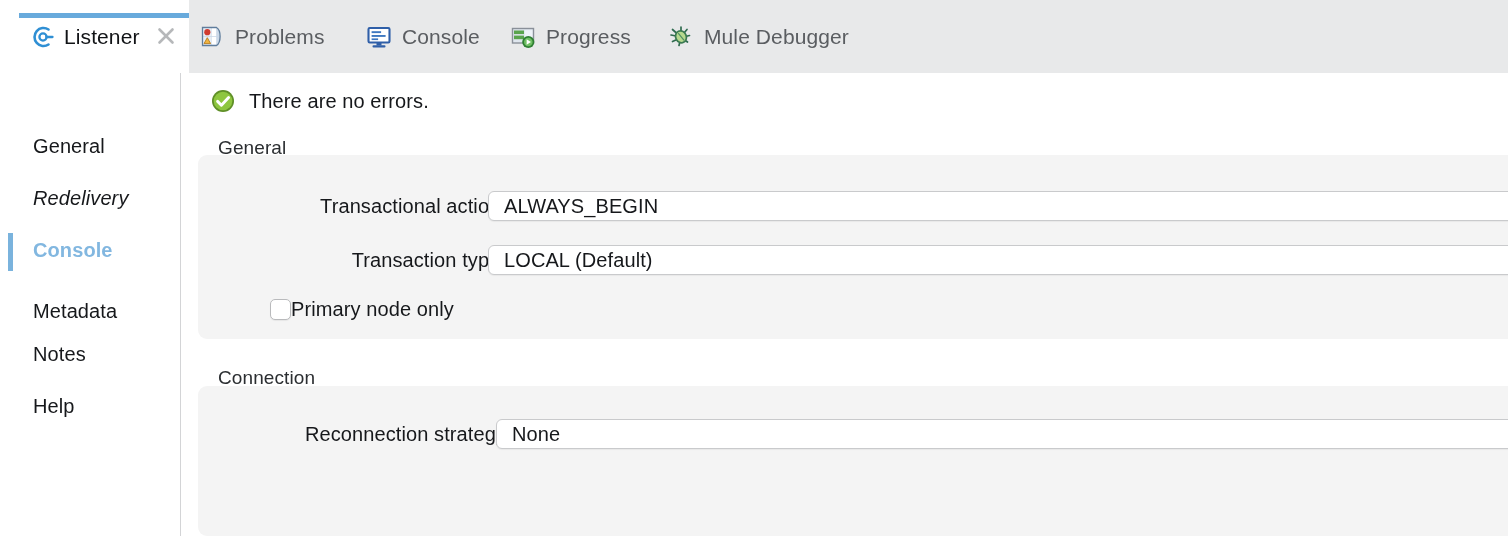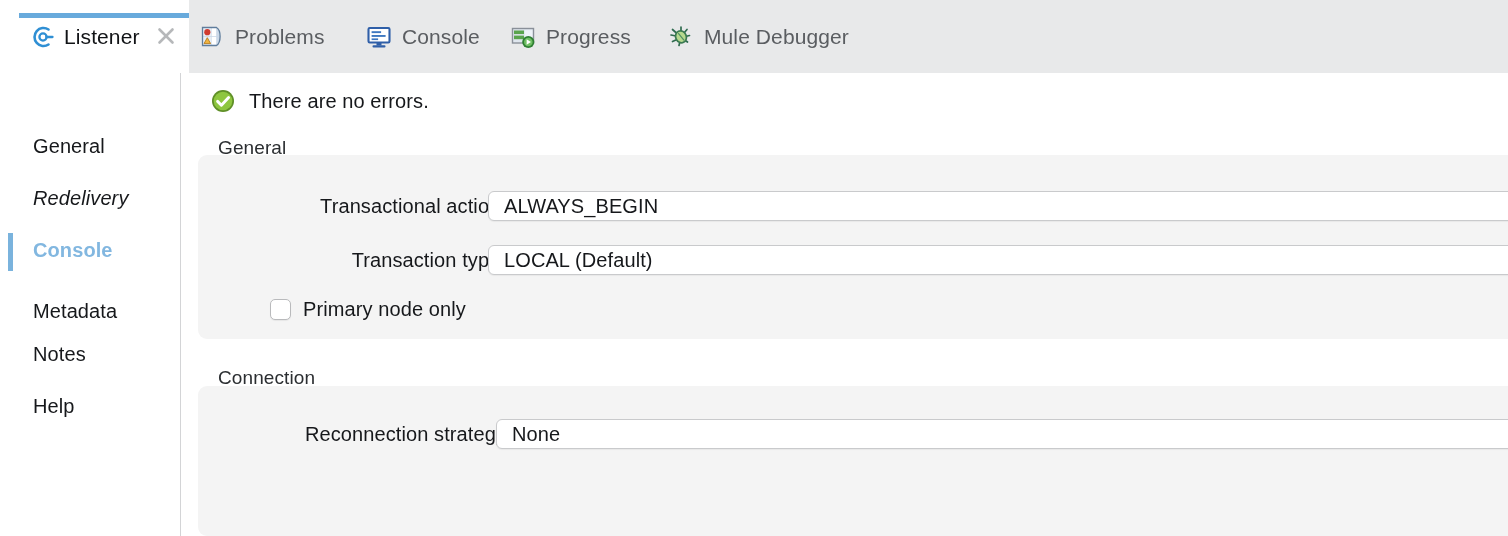--- a/index.html
+++ b/index.html
@@ -238,21 +238,20 @@
     border: 1px solid #b9babc;
     border-radius: 5px;
     box-shadow: 0 1px 1px rgba(0,0,0,0.06);
     box-sizing: border-box;
     cursor: pointer;
     flex: 0 0 21px;
   }
   .checkbox-label {
     font-size: 20px;
     color: #16181b;
-    margin-left: 12px;
     letter-spacing: 0.1px;
     cursor: pointer;
   }
 </style>
 </head>
 <body>
 
 <div class="app">
 
   <div class="tabbar">

